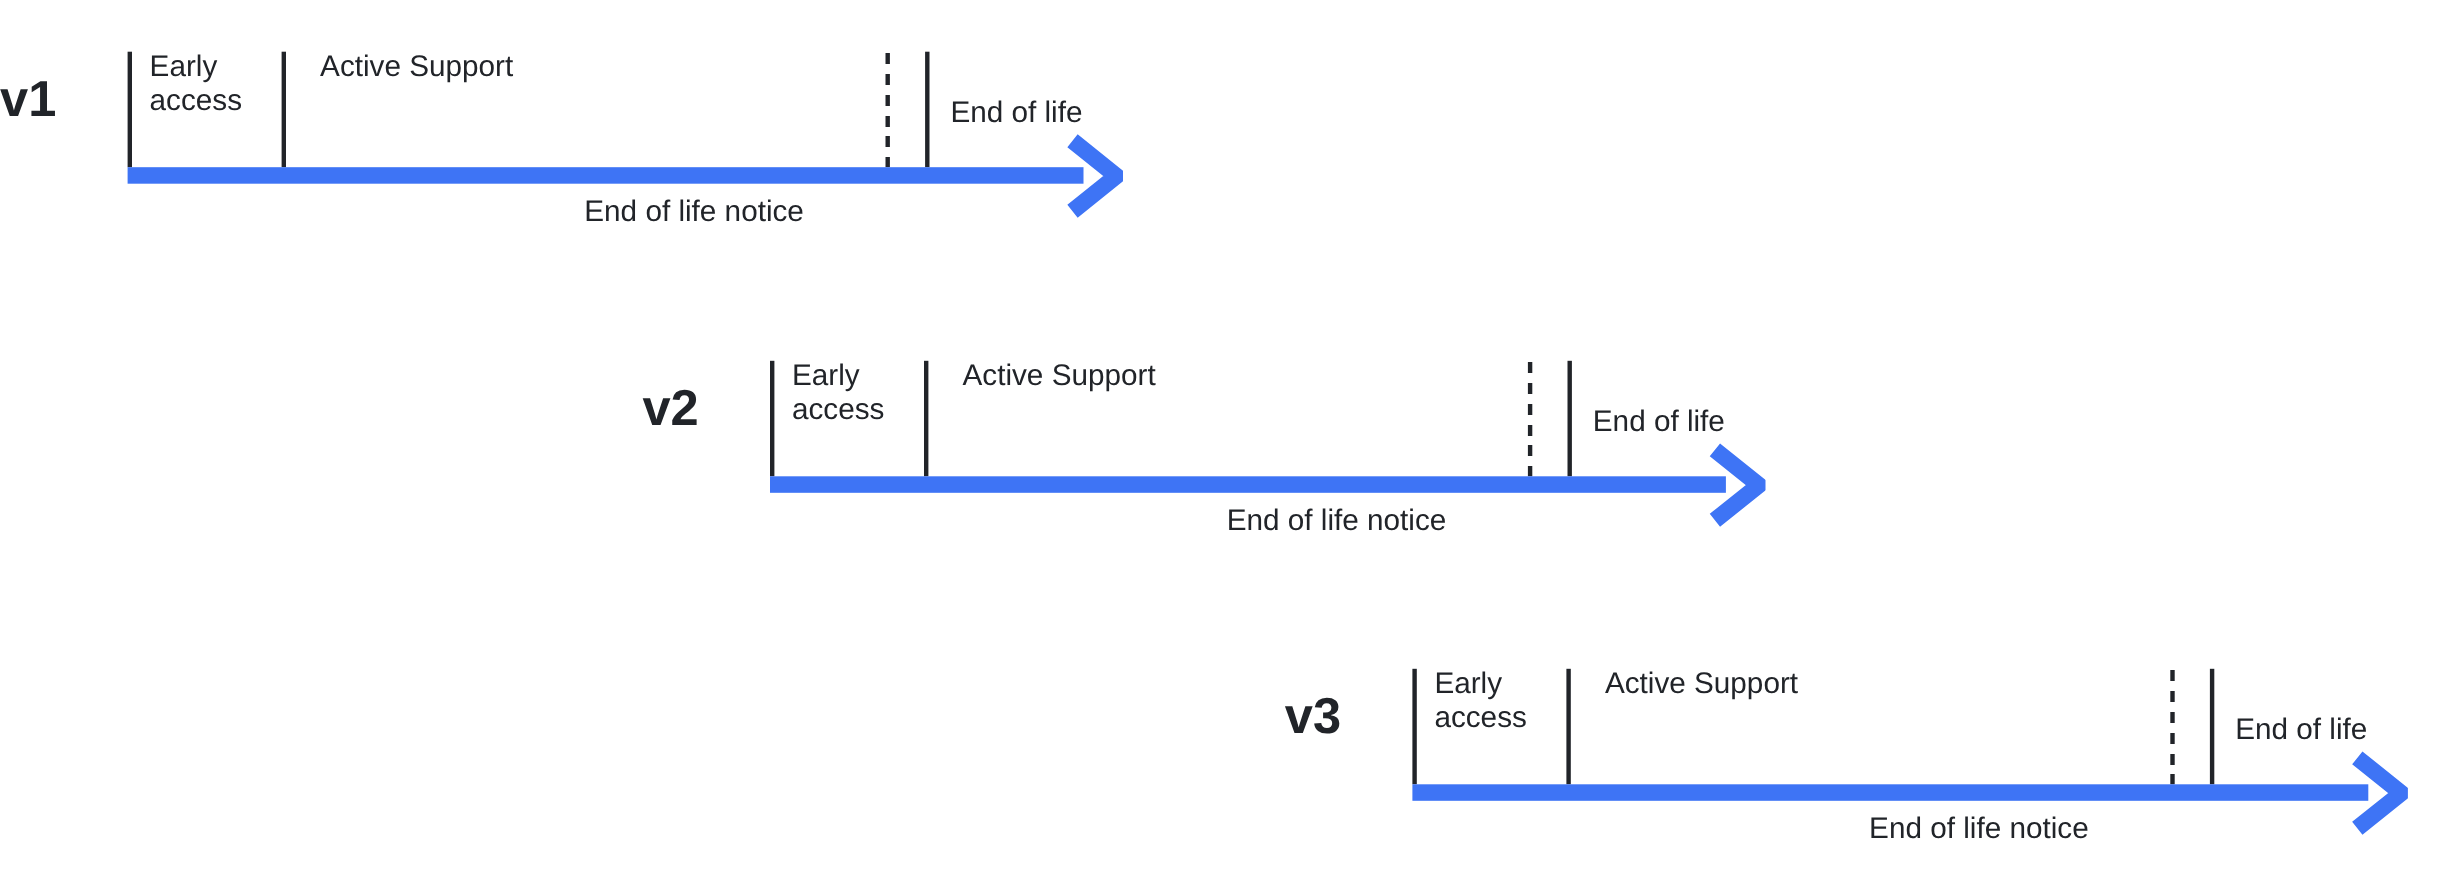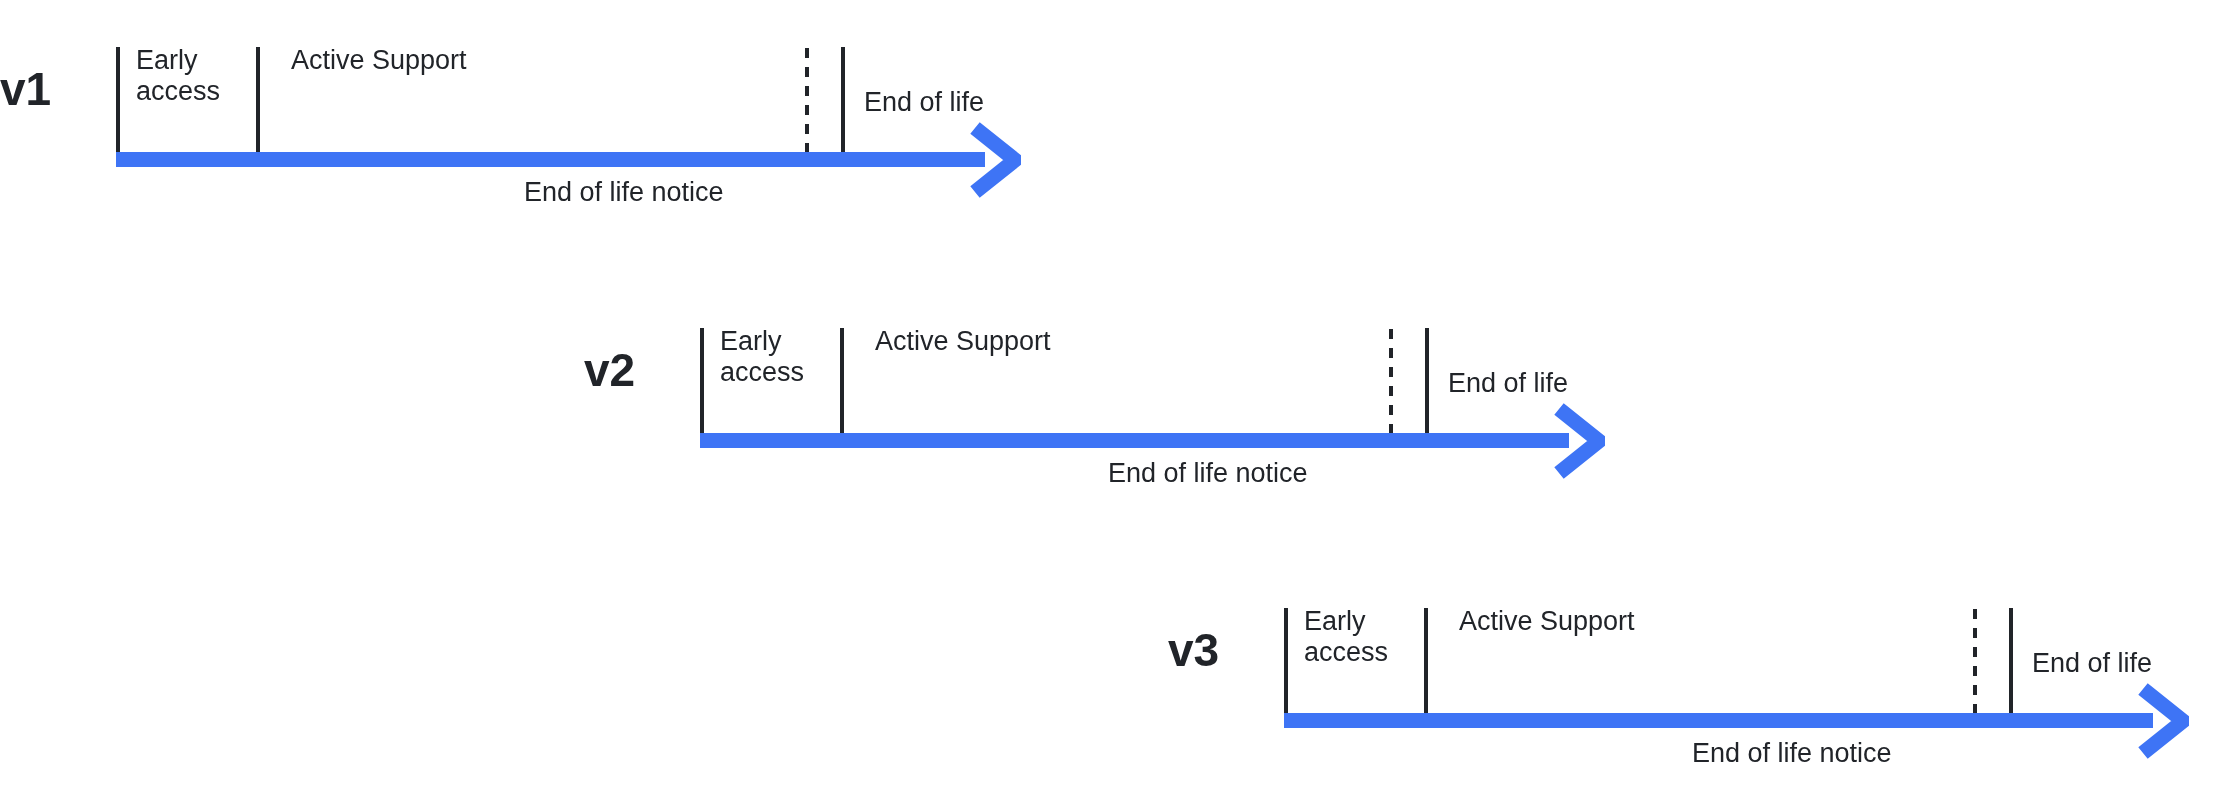--- a/index.html
+++ b/index.html
@@ -85,24 +85,24 @@
     font-size: 27px;
     font-weight: 400;
     line-height: 31px;
     color: var(--ink);
     white-space: pre-line;
   }
   .lbl.early  { left: 136px; top: 5px; }
   .lbl.active { left: 291px; top: 5px; }
   .lbl.eol    { left: 864px; top: 7px; margin-top: 40px; }
   .lbl.notice {
-    left: 524px;
+    left: 481px;
     top: 137px;
     width: 300px;
-    text-align: left;
+    text-align: center;
     white-space: nowrap;
   }
 </style>
 </head>
 <body>
 
 <div class="canvas">
 
   <div class="row row1">
     <div class="version">v1</div>

